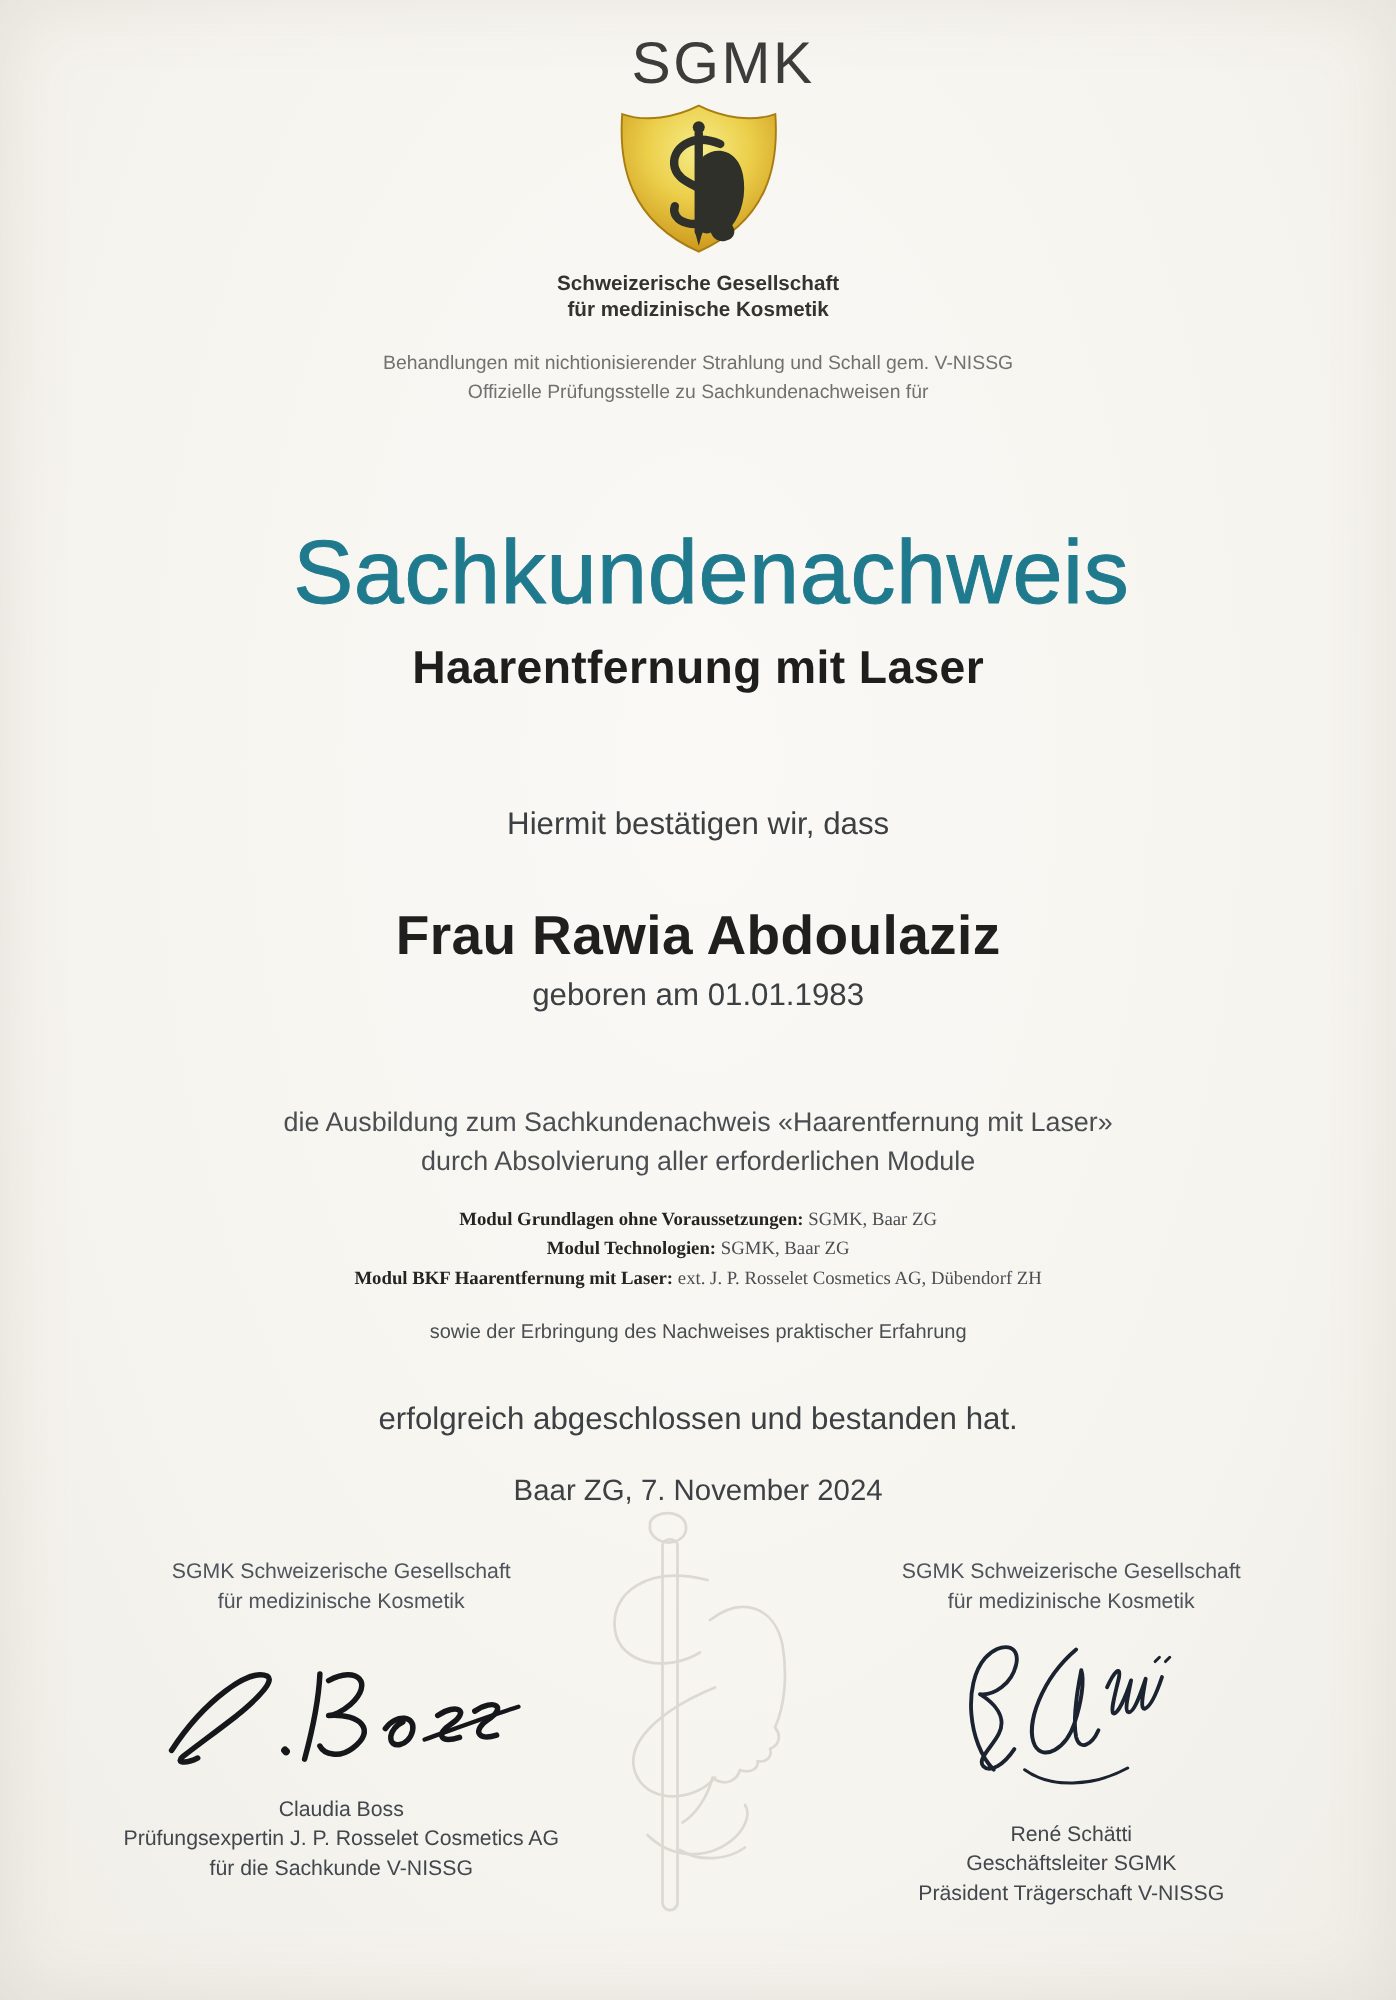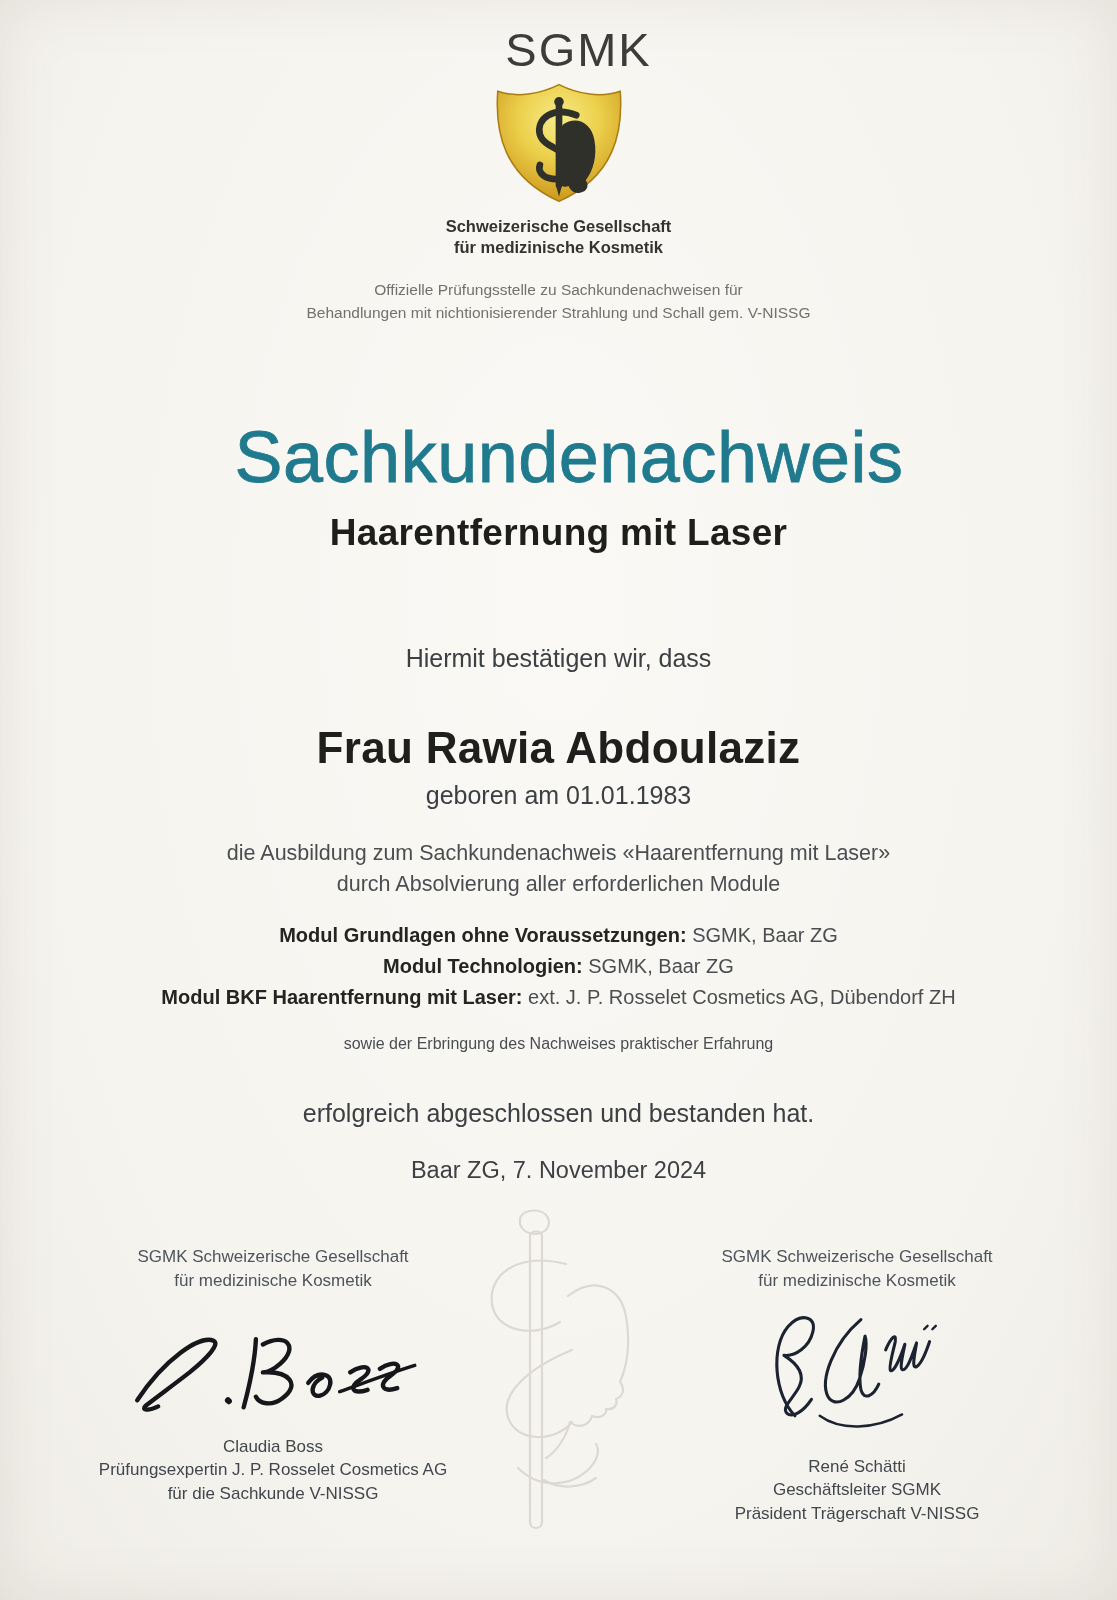--- a/index.html
+++ b/index.html
@@ -33,22 +33,22 @@
     letter-spacing:.5px;line-height:1.05;margin-left:21px;
     -webkit-text-stroke:.8px #207a8e;
   }
   .cert-subtitle{
     margin-top:16px;font-size:37px;font-weight:600;color:#1e1e1c;letter-spacing:.3px;
   }
   
   .confirm-line{margin-top:90px;font-size:25px;color:#3c4043;}
   .recipient{margin-top:50px;font-size:44px;font-weight:bold;color:#1f1f1d;letter-spacing:.3px;}
   .birth-line{margin-top:8px;font-size:25px;color:#3c4043;}
-  .training-par{margin-top:28px;font-size:21.5px;color:#4b4e51;line-height:1.45;}
-  .modules{margin-top:20px;font-size:20px;line-height:1.55;}
+  .training-par{margin-top:72px;font-size:21.5px;color:#4b4e51;line-height:1.45;}
+  .modules{margin-top:20px;font-size:15px;line-height:1.55;font-family:Liberation Serif, serif;}
   .modules .lbl{font-weight:bold;color:#242523;}
   .modules .val{color:#4b4e51;}
   .practice-line{margin-top:22px;font-size:16px;color:#4b4e51;}
   .result-line{margin-top:46px;font-size:25px;color:#3c4043;}
   .date-line{margin-top:29px;font-size:23.5px;color:#3e4144;}
   
   .watermark{
     position:absolute;left:448px;top:1200px;width:200px;height:370px;
     z-index:0;opacity:.85;pointer-events:none;
   }
@@ -95,22 +95,22 @@
         <rect x="66.5" y="26" width="7" height="88" rx="3" fill="#30302b"></rect>
         <path d="M 67 112 L 73 112 L 70 123 Z" fill="#30302b"></path>
         <path d="M 88 38 C 64 28 46 42 50 58 C 54 72 74 72 80 84 C 86 96 76 108 60 104 C 52 102 48 96 50 90" fill="none" stroke="#30302b" stroke-width="7" stroke-linecap="round"></path>
       </svg>
     </div>
     <div class="org-name">
       <div>Schweizerische Gesellschaft</div>
       <div>für medizinische Kosmetik</div>
     </div>
     <div class="official-note">
+      <div>Behandlungen mit nichtionisierender Strahlung und Schall gem. V-NISSG</div>
       <div>Offizielle Prüfungsstelle zu Sachkundenachweisen für</div>
-      <div>Behandlungen mit nichtionisierender Strahlung und Schall gem. V-NISSG</div>
     </div>
   </div>
 
   <div class="cert-title center">Sachkundenachweis</div>
   <div class="cert-subtitle center">Haarentfernung mit Laser</div>
 
   <div class="confirm-line center">Hiermit bestätigen wir, dass</div>
   <div class="recipient center">Frau Rawia Abdoulaziz</div>
   <div class="birth-line center">geboren am 01.01.1983</div>
 

